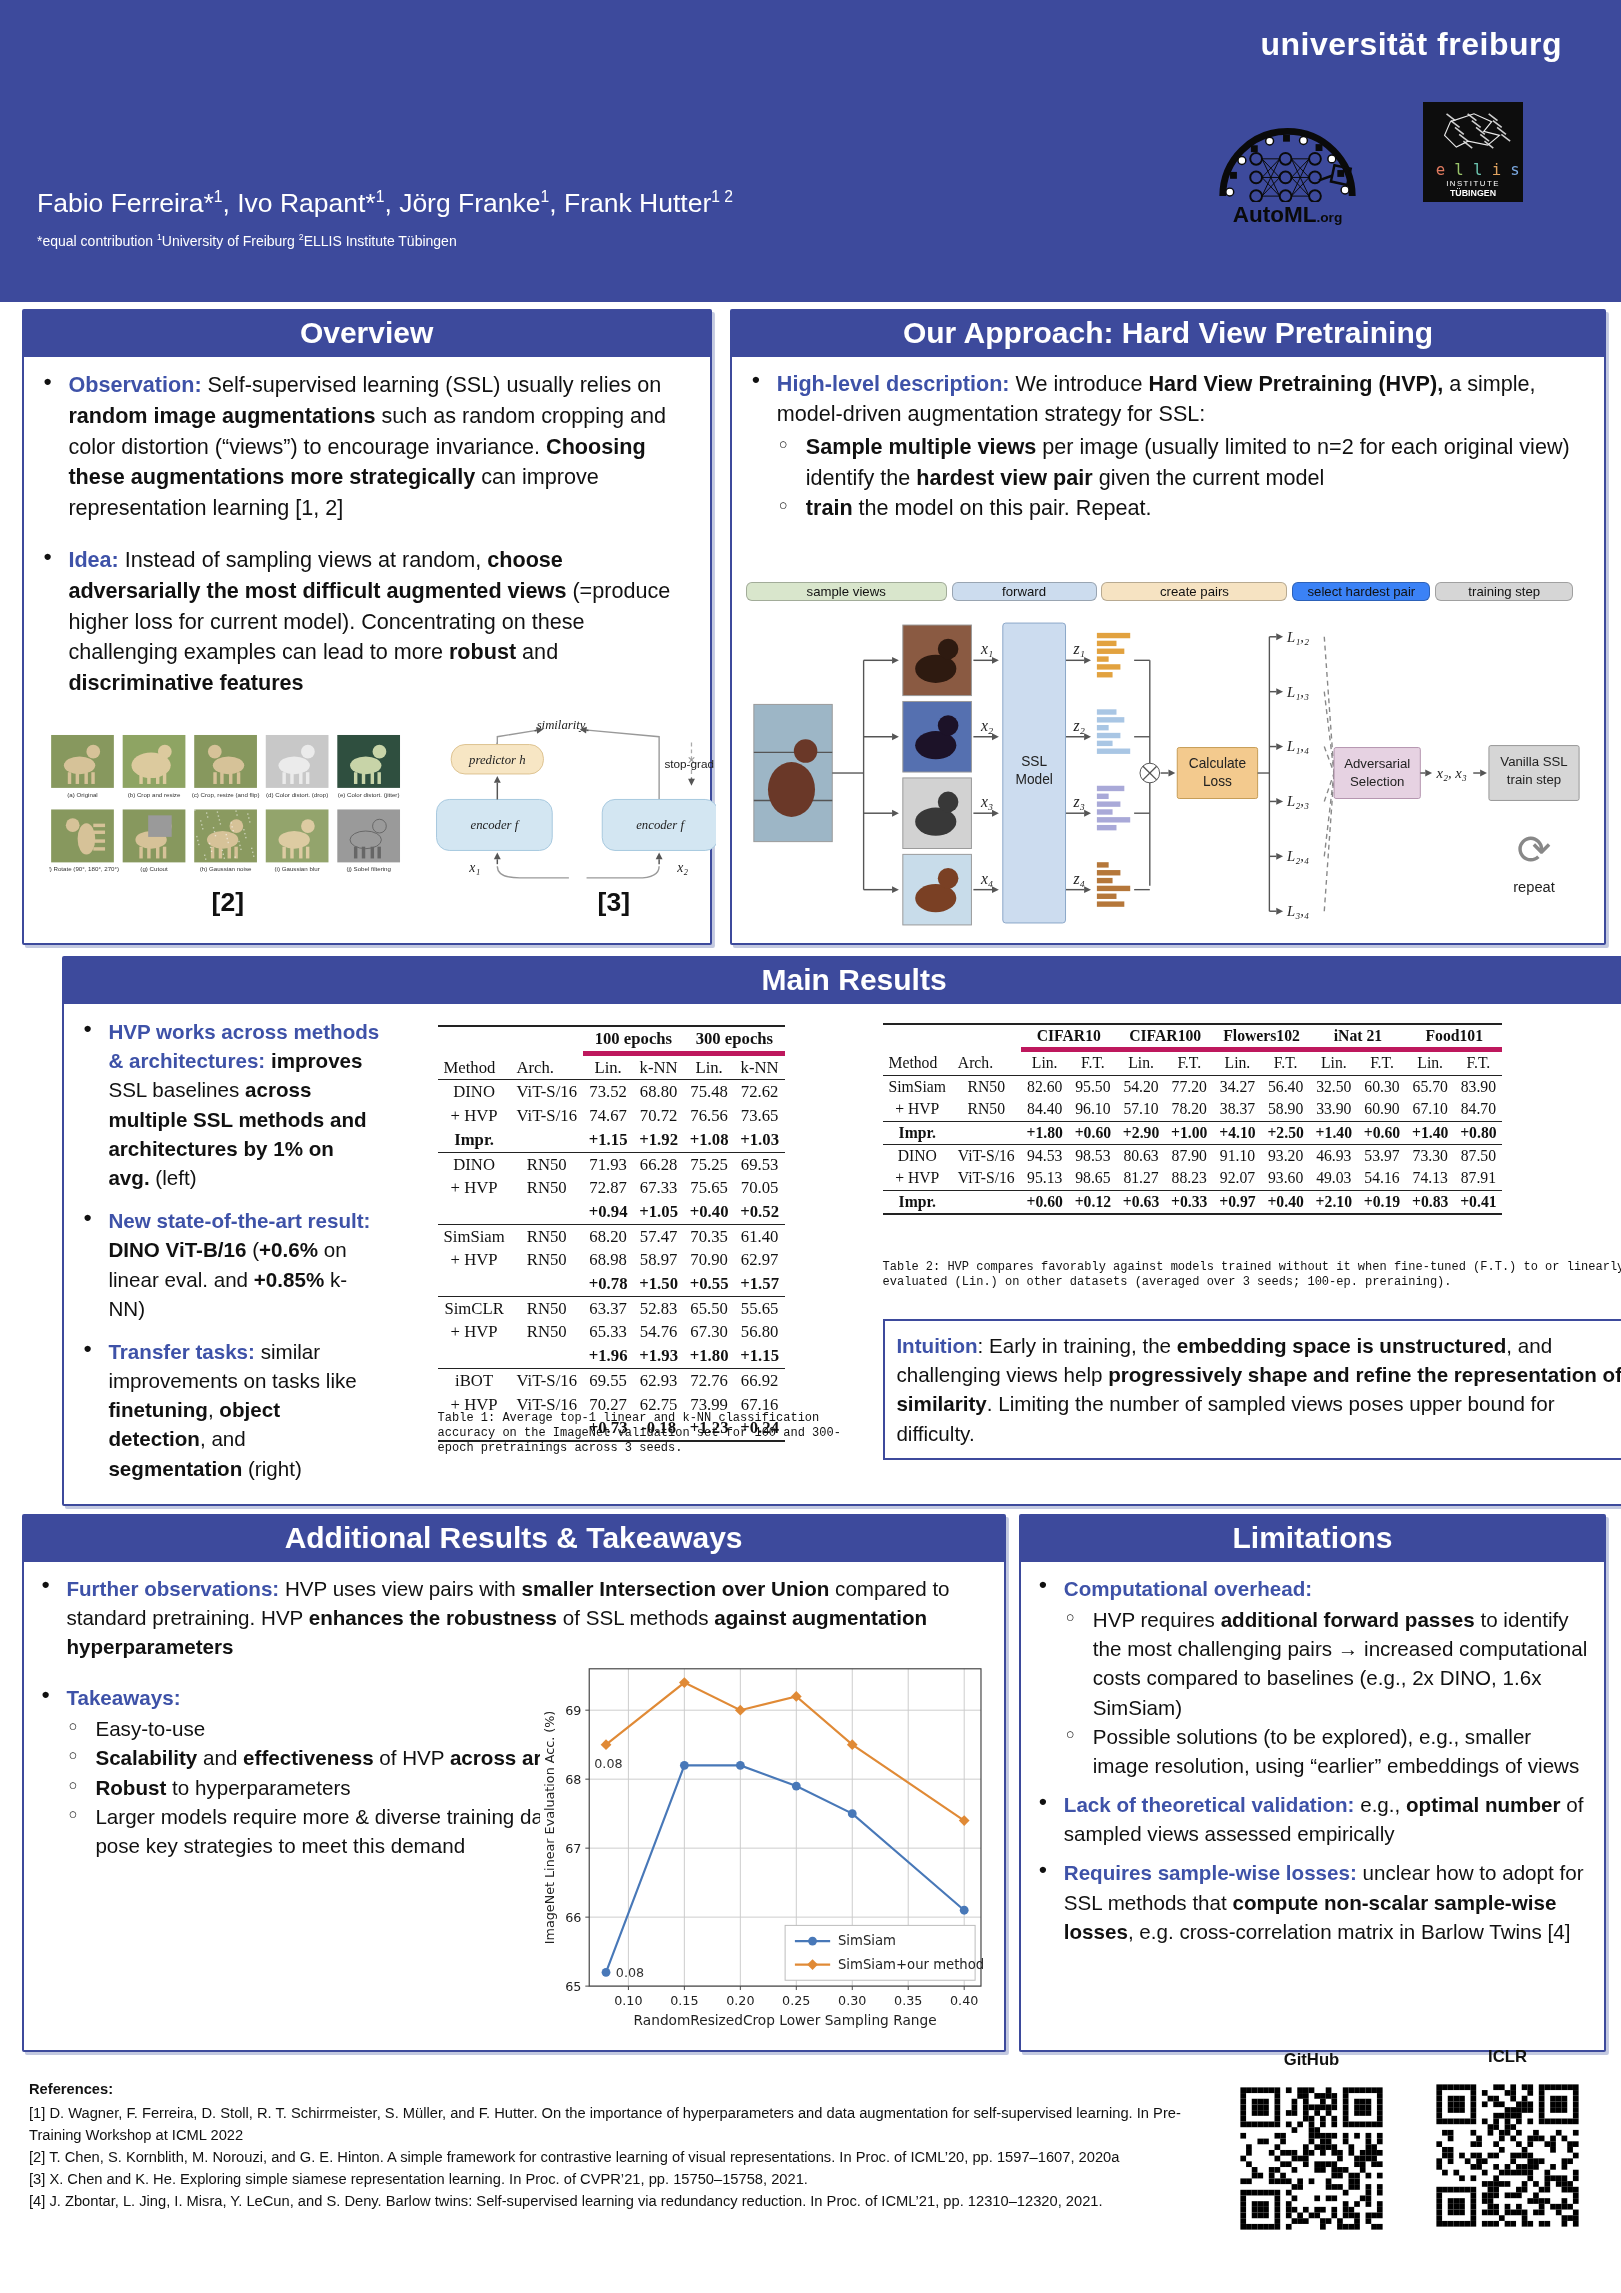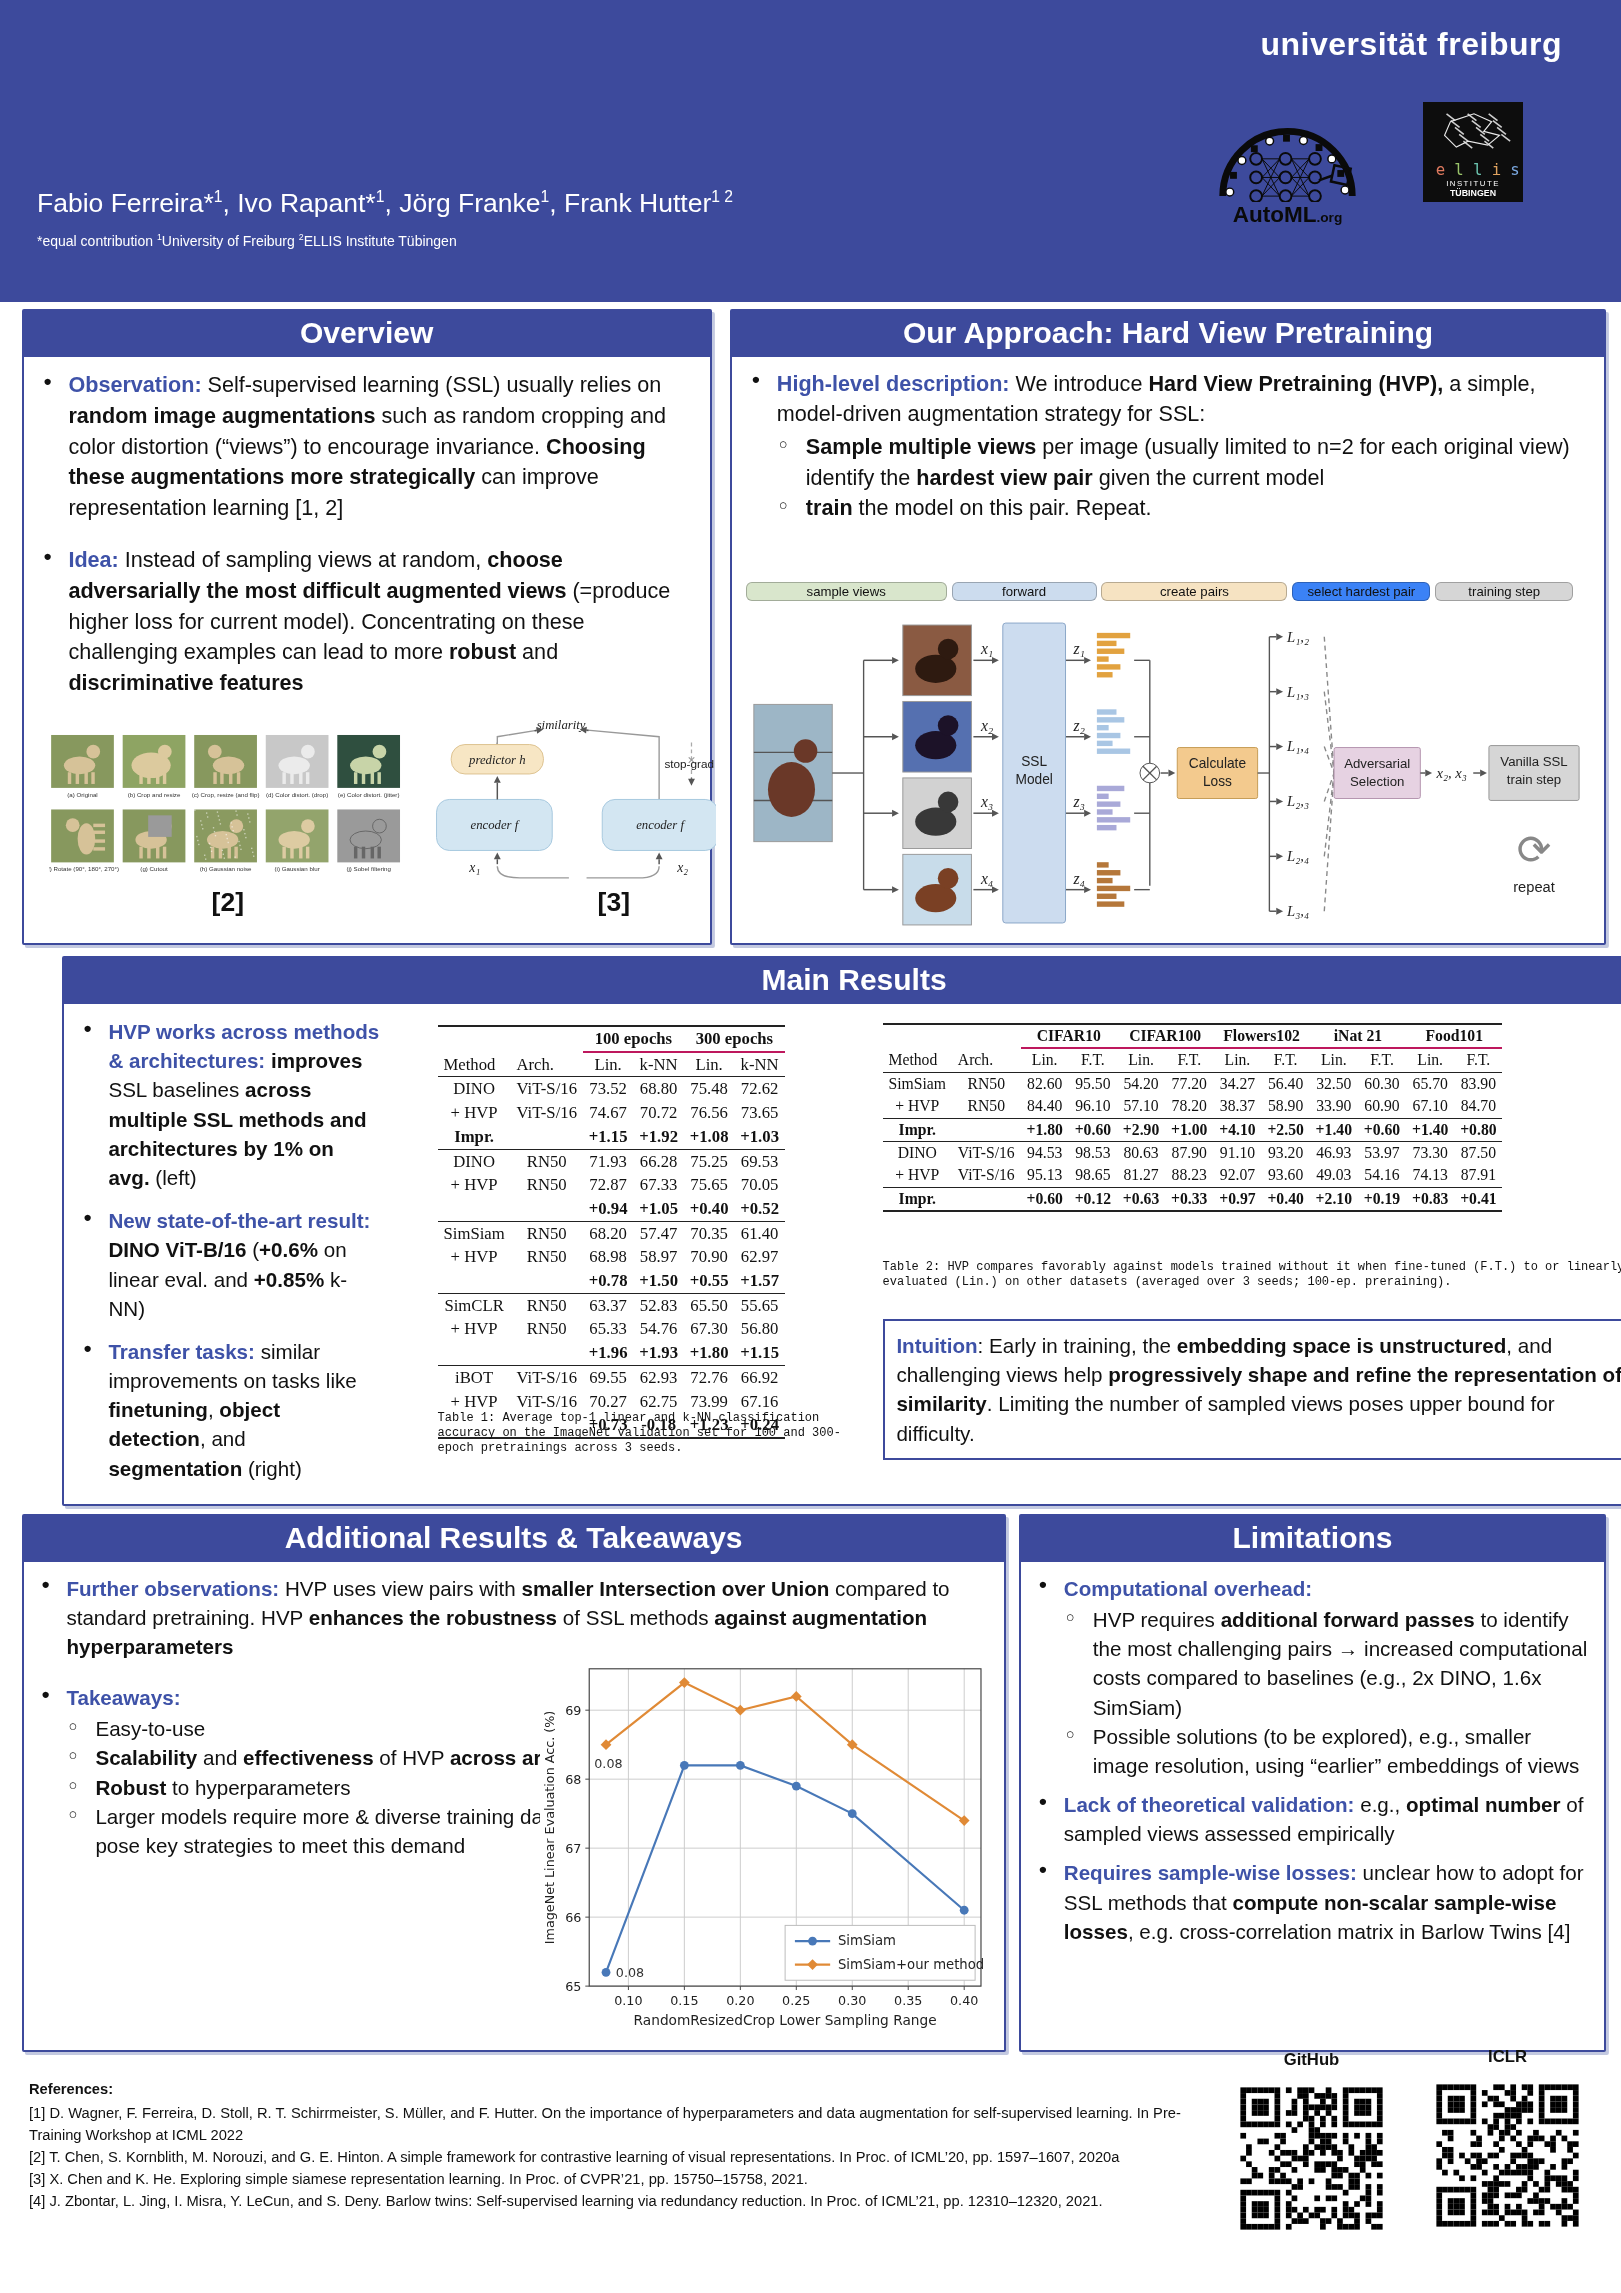--- a/index.html
+++ b/index.html
@@ -47,21 +47,21 @@
   #ref2{position:absolute;left:188px;top:576px;font-size:26.5px;font-weight:bold;}
   #simsiam{position:absolute;left:388px;top:402px;}
   #ref3{position:absolute;left:574px;top:576px;font-size:26.5px;font-weight:bold;}
   #pills{position:absolute;left:13.7px;top:271px;width:841px;display:flex;gap:4.9px;}
   .pill{border-radius:5.9px;font-size:13.2px;text-align:center;padding:1px 0;border:1px solid rgba(0,0,0,0.25);}
   #pipe{position:absolute;left:13.7px;top:306px;}
   
   .rtable{border-collapse:collapse;font-family:"Liberation Serif",serif;color:#111;
           border-top:2px solid #222;border-bottom:2px solid #222;}
   .rtable th,.rtable td{font-weight:normal;padding:1px 5.9px;line-height:1.3;}
-  .rtable th.grp{border-bottom:2px solid #be185d;font-weight:bold;text-align:center;}
+  .rtable th.grp{border-bottom:5px solid #be185d;font-weight:bold;text-align:center;}
   .rtable th.tl{text-align:left;vertical-align:bottom;border-bottom:1px solid #222;}
   .rtable th.sub{border-bottom:1px solid #222;text-align:center;}
   .rtable td.tl{text-align:center;}
   .rtable td.num{text-align:center;}
   .rtable tr.impr td{font-weight:bold;border-bottom:1px solid #222;}
   .rtable tr.sep td{border-top:1px solid #222;}
   #table1{position:absolute;left:374px;top:67px;font-size:16.7px;}
   #table2{position:absolute;left:819px;top:65px;font-size:15.7px;}
   .tcap{font-family:Liberation Mono, monospace;font-size:12px;line-height:1.25;}
   #t1cap{position:absolute;left:374px;top:453px;width:433px;}

